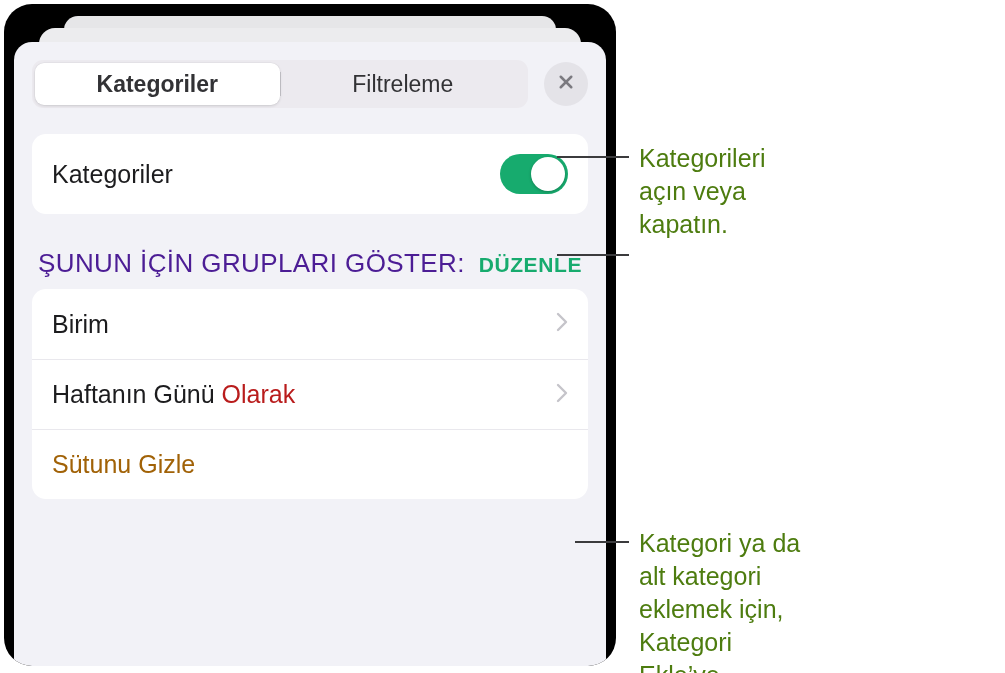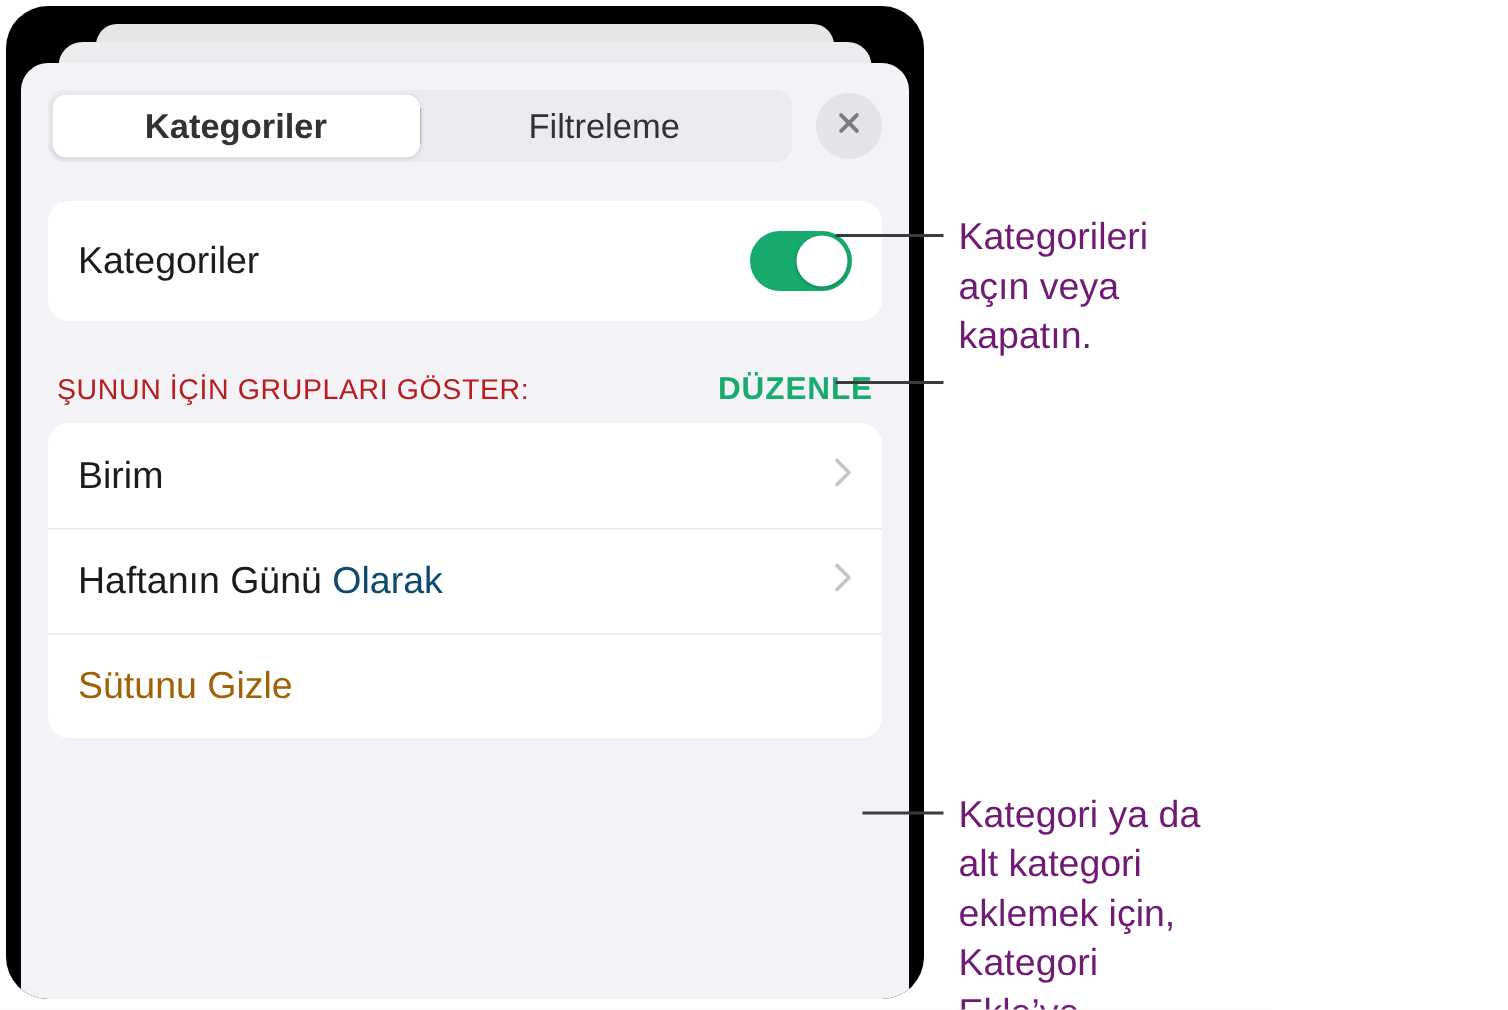--- a/index.html
+++ b/index.html
@@ -72,58 +72,58 @@
     margin-top: 22px;
   }
   .card.first { margin-top: 26px; }
 
   .row {
     display: flex; align-items: center; justify-content: space-between;
     padding: 20px 20px;
     min-height: 68px;
   }
   .row-label { font-size: 25px; color: #1c1c1e; }
-  .row-label .muted { color: #0c4a6e; }
+  .row-label .muted { color: #b91c1c; }
   .row-action { color: #a16207; font-size: 25px; }
 
   .toggle {
     position: relative; width: 68px; height: 40px; border-radius: 20px;
     background: #17ab6e; flex: none;
   }
   .toggle::after {
     content: ""; position: absolute; right: 3px; top: 3px;
     width: 34px; height: 34px; border-radius: 50%; background: #fff;
     box-shadow: 0 1px 3px rgba(0,0,0,.25);
   }
 
   .section-hdr {
     display: flex; justify-content: space-between; align-items: baseline;
     margin: 34px 6px 2px 6px;
   }
-  .section-hdr .title { font-size: 19px; letter-spacing: .4px; color: #b91c1c; }
+  .section-hdr .title { font-size: 26px; letter-spacing: .4px; color: #4c1d95; }
   .section-hdr .edit  { font-size: 21px; font-weight: 600; letter-spacing: .6px; color: #17ab6e; }
 
   .list-card { background: #fff; border-radius: 14px; margin-top: 10px; }
   .list-row {
     display: flex; align-items: center; justify-content: space-between;
     padding: 20px 20px; min-height: 70px;
   }
   .list-row + .list-row { border-top: 1px solid #e9e8ed; }
 
   .chev { color: #c5c4ca; }
   .chev svg { width: 12px; height: 20px; }
 
   .plus { font-size: 34px; font-weight: 400; color: #1c1c1e; line-height: 1; }
 
   
   .callout {
     position: absolute;
     font-size: 25px;
     line-height: 1.32;
-    color: #701a75;
+    color: #4d7c0f;
     max-width: 360px;
   }
   .callout .line {
     position: absolute;
     background: #3b3b3d;
     height: 1.5px;
   }
 </style>
 </head>
 <body>

